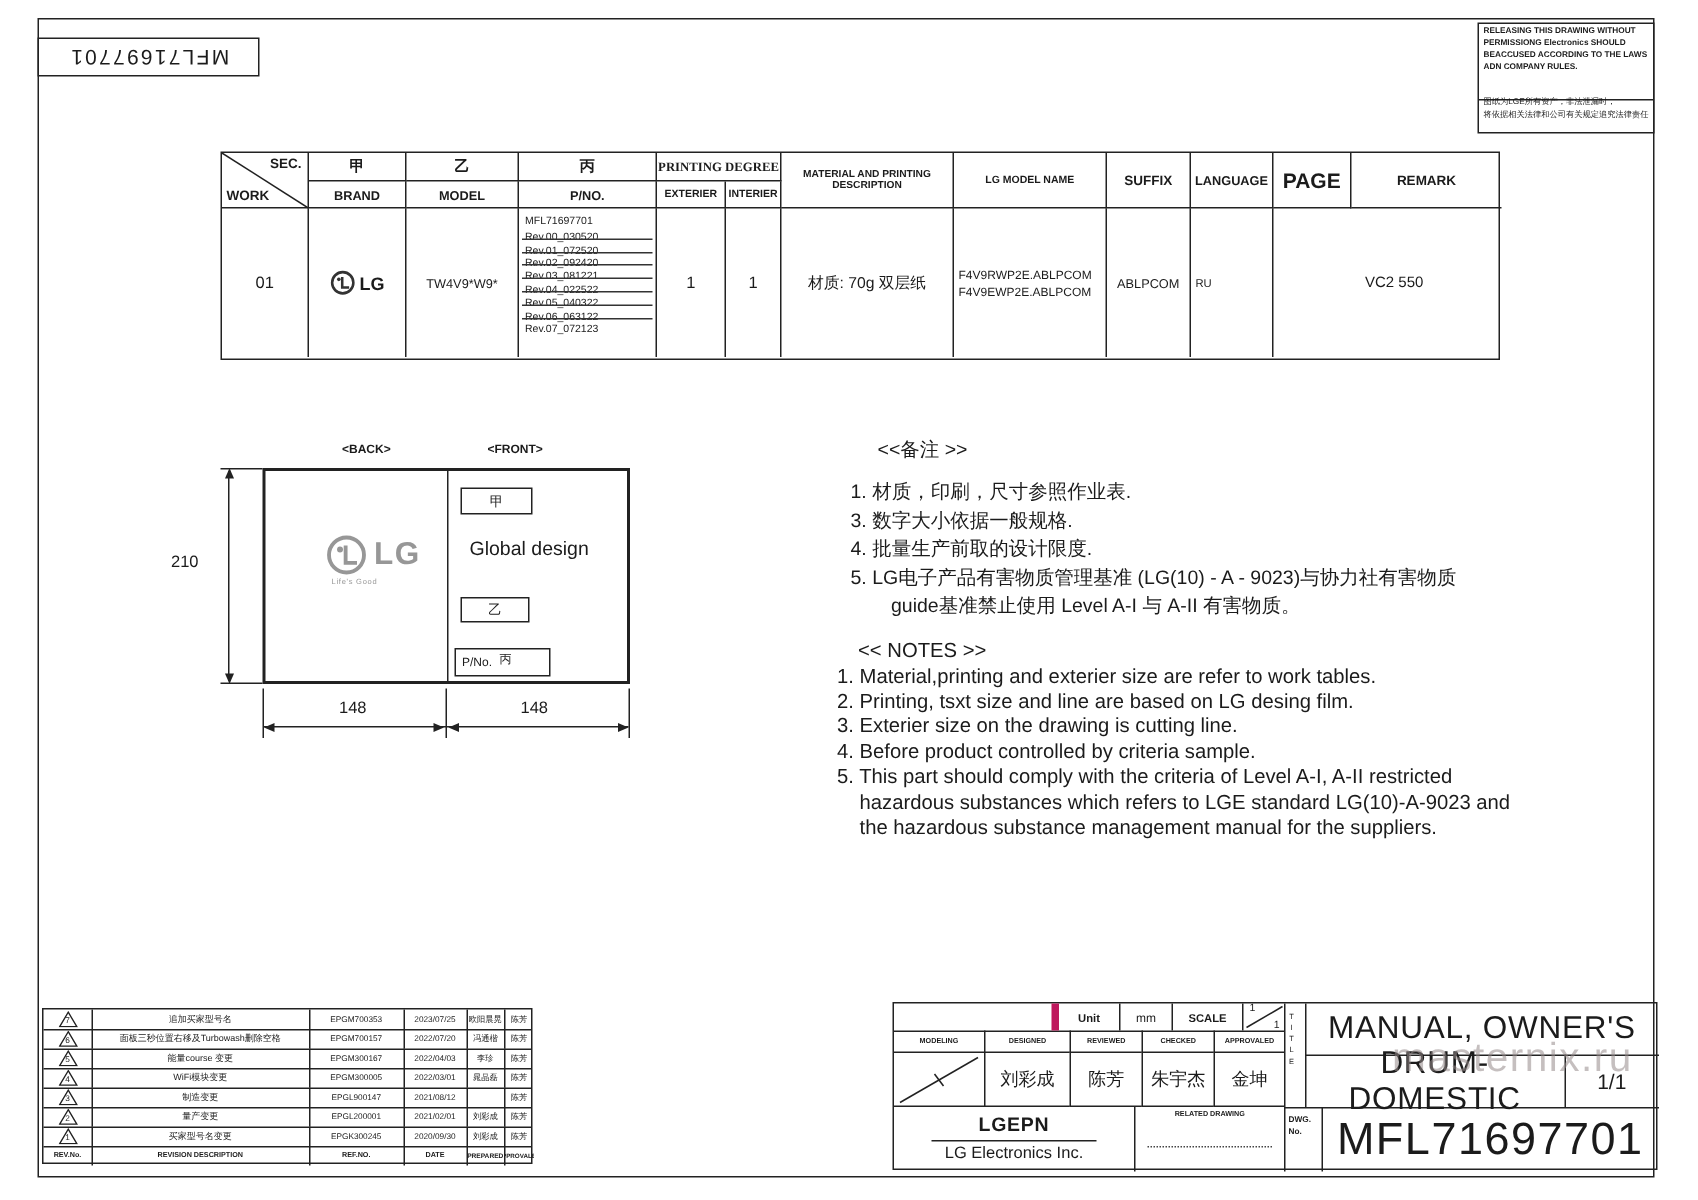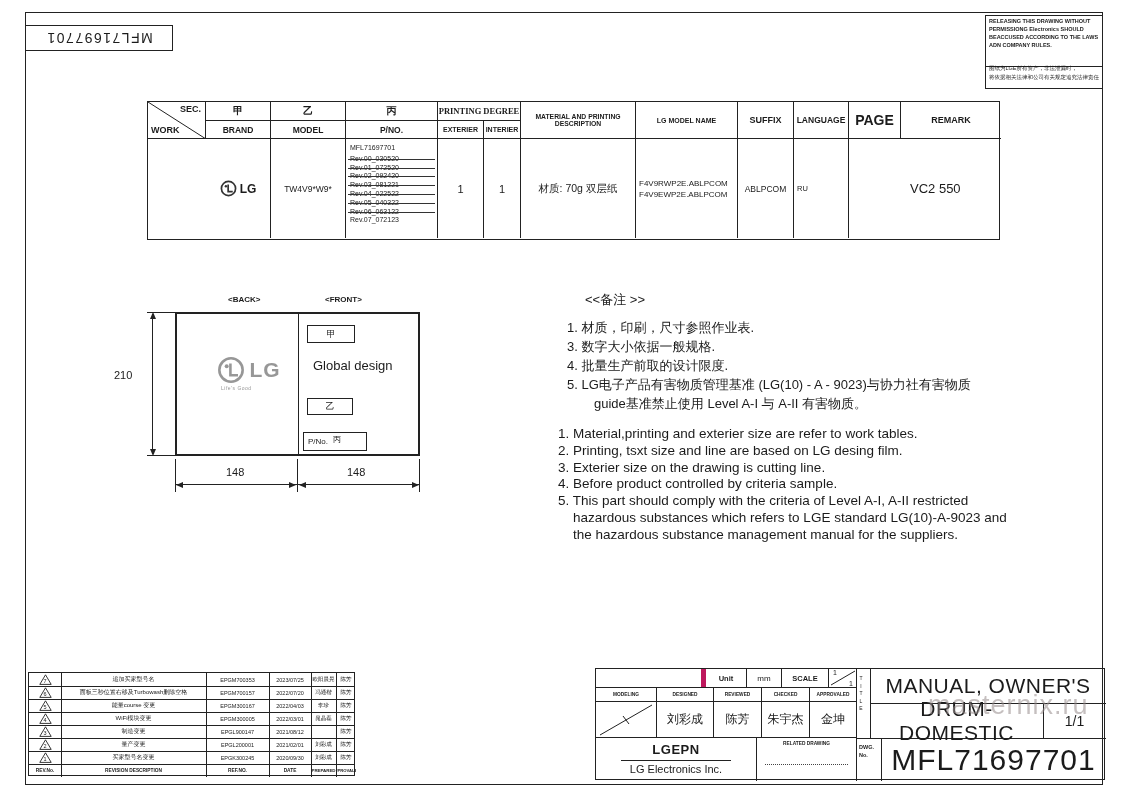--- a/index.html
+++ b/index.html
@@ -98,20 +98,21 @@
     <div class="cell br bb" style="left:198px;top:19px;width:92px;height:18px;font-size:8.5px;">P/NO.</div>
     <div class="cell br bb" style="left:290px;top:19px;width:46px;height:18px;font-size:7px;">EXTERIER</div>
     <div class="cell br bb" style="left:336px;top:19px;width:37px;height:18px;font-size:7px;">INTERIER</div>
     <div class="cell br bb" style="left:373px;top:0;width:115px;height:37px;font-size:6.8px;">MATERIAL AND PRINTING DESCRIPTION</div>
     <div class="cell br bb" style="left:488px;top:0;width:102px;height:37px;font-size:7px;">LG MODEL NAME</div>
     <div class="cell br bb" style="left:590px;top:0;width:56px;height:37px;font-size:9px;">SUFFIX</div>
     <div class="cell br bb" style="left:646px;top:0;width:55px;height:37px;font-size:8.5px;">LANGUAGE</div>
     <div class="cell br bb" style="left:701px;top:0;width:52px;height:37px;font-size:14px;">PAGE</div>
     <div class="cell bb" style="left:753px;top:0;width:100px;height:37px;font-size:9px;">REMARK</div>
 
+    <div class="cell br data" style="left:0;top:37px;width:58px;height:99px;font-size:11px;">01</div>
     <div class="cell br data" style="left:58px;top:37px;width:65px;height:99px;">
       <span class="lgmark">
         <svg width="17" height="17" viewBox="0 0 24 24">
             <circle cx="12" cy="12" r="10" fill="none" stroke="#333" stroke-width="2.4"></circle>
             <circle cx="8.3" cy="8.8" r="1.7" fill="#333"></circle>
             <path d="M11.5 6.5 v10 h6.5" fill="none" stroke="#333" stroke-width="2.4"></path>
           </svg>
         <b style="font-size:12px;">LG</b>
       </span>
     </div>
@@ -131,21 +132,21 @@
     </div>
     <div class="cell br data" style="left:290px;top:37px;width:46px;height:99px;font-size:11px;">1</div>
     <div class="cell br data" style="left:336px;top:37px;width:37px;height:99px;font-size:11px;">1</div>
     <div class="cell br data" style="left:373px;top:37px;width:115px;height:99px;font-size:10.5px;">材质: 70g 双层纸</div>
     <div class="cell br data" style="left:488px;top:37px;width:102px;height:99px;flex-direction:column;align-items:flex-start;padding-left:3px;font-size:8px;line-height:11px;">
       <div>F4V9RWP2E.ABLPCOM</div>
       <div>F4V9EWP2E.ABLPCOM</div>
     </div>
     <div class="cell br data" style="left:590px;top:37px;width:56px;height:99px;font-size:8.5px;">ABLPCOM</div>
     <div class="cell br data" style="left:646px;top:37px;width:55px;height:99px;font-size:7.5px;justify-content:flex-start;padding-left:3px;">RU</div>
-    <div class="cell data" style="left:753px;top:37px;width:100px;height:99px;font-size:13px;justify-content:flex-start;padding-left:9px;">VC2 550</div>
+    <div class="cell data" style="left:753px;top:37px;width:100px;height:99px;font-size:10px;justify-content:flex-start;padding-left:9px;">VC2 550</div>
   </div>
 
   <div class="abs small-b" style="left:228px;top:295px;">&lt;BACK&gt;</div>
   <div class="abs small-b" style="left:325px;top:295px;">&lt;FRONT&gt;</div>
 
   <div class="abs dbox">
     <div class="vline" style="left:121px;top:0;height:140px;"></div>
 
     <div class="abs" style="left:22px;top:42px;width:100px;text-align:center;color:#979797;">
       <div style="display:flex;align-items:center;justify-content:center;gap:4px;">
@@ -193,20 +194,21 @@
   <div class="abs notes-cn">
     <div class="hd">&lt;&lt;备注 &gt;&gt;</div>
     <div>1.  材质，印刷，尺寸参照作业表.</div>
     <div>3.  数字大小依据一般规格.</div>
     <div>4.  批量生产前取的设计限度.</div>
     <div>5.  LG电子产品有害物质管理基准 (LG(10) - A - 9023)与协力社有害物质</div>
     <div class="wrap">guide基准禁止使用 Level A-I 与 A-II 有害物质。</div>
   </div>
 
   <div class="abs notes-en">
+    <div class="hd">&lt;&lt; NOTES &gt;&gt;</div>
     <div>1. Material,printing and exterier size are refer to work tables.</div>
     <div>2. Printing, tsxt  size and line are based on LG desing film.</div>
     <div>3. Exterier size on the drawing is cutting line.</div>
     <div>4. Before product controlled by criteria sample.</div>
     <div>5. This part should comply with the criteria of Level A-I, A-II restricted</div>
     <div class="wrap">hazardous substances which refers to LGE standard LG(10)-A-9023 and</div>
     <div class="wrap">the hazardous substance management manual for the suppliers.</div>
   </div>
 
   <div id="revtable" class="abs">

